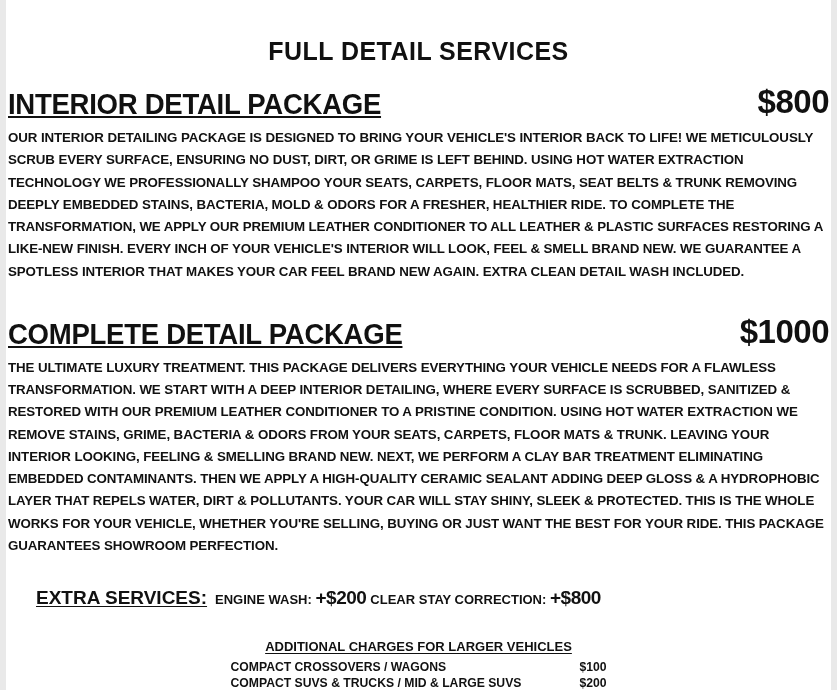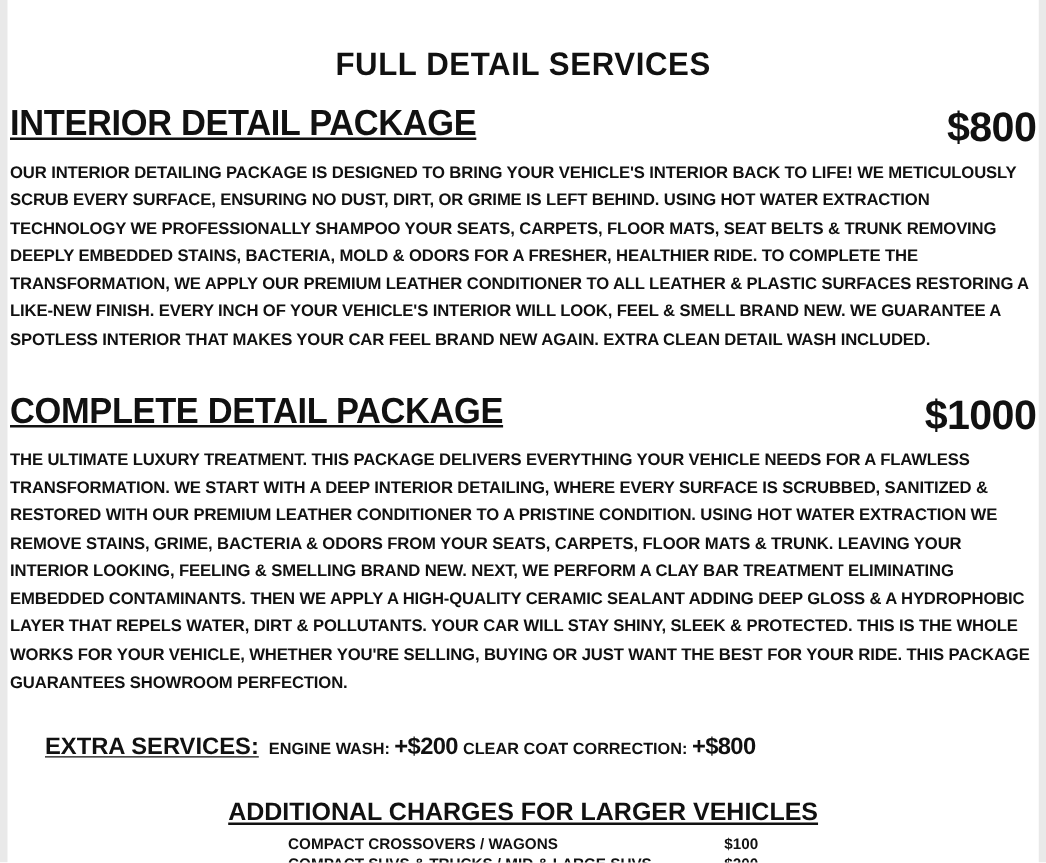--- a/index.html
+++ b/index.html
@@ -38,21 +38,21 @@
     font-size: 26px;
     font-weight: bold;
     letter-spacing: 0.5px;
     margin: 36px 0 16px 0;
     font-stretch: condensed;
     transform: scaleX(0.96);
   }
 
   .pkg-head {
     display: flex;
-    align-items: flex-start;
+    align-items: flex-end;
     justify-content: space-between;
     margin: 0 2px 6px 2px;
   }
   .pkg-name {
     font-size: 29px;
     font-weight: bold;
     letter-spacing: -0.3px;
     text-decoration: underline;
     text-underline-offset: 2px;
     transform: scaleX(0.95);
@@ -103,21 +103,21 @@
     font-size: 19px;
     letter-spacing: -0.5px;
     margin-top: 32px;
   }
 
   .addl {
     margin-top: 30px;
     text-align: center;
   }
   .addl-title {
-    font-size: 20px;
+    font-size: 13px;
     font-weight: bold;
     text-decoration: underline;
     text-underline-offset: 2px;
     margin-bottom: 5px;
   }
   .addl-table {
     margin: 0 auto;
     border-collapse: collapse;
     font-size: 12.2px;
     font-weight: bold;
@@ -158,21 +158,21 @@
   </div>
   <div class="pkg-body">THE ULTIMATE LUXURY TREATMENT. THIS PACKAGE DELIVERS EVERYTHING YOUR VEHICLE NEEDS FOR A FLAWLESS TRANSFORMATION. WE START WITH A DEEP INTERIOR DETAILING, WHERE EVERY SURFACE IS SCRUBBED, SANITIZED &amp; RESTORED WITH OUR PREMIUM LEATHER CONDITIONER TO A PRISTINE CONDITION. USING HOT WATER EXTRACTION WE REMOVE STAINS, GRIME, BACTERIA &amp; ODORS FROM YOUR SEATS, CARPETS, FLOOR MATS &amp; TRUNK. LEAVING YOUR INTERIOR LOOKING, FEELING &amp; SMELLING BRAND NEW. NEXT, WE PERFORM A CLAY BAR TREATMENT ELIMINATING EMBEDDED CONTAMINANTS. THEN WE APPLY A HIGH-QUALITY CERAMIC SEALANT ADDING DEEP GLOSS &amp; A HYDROPHOBIC LAYER THAT REPELS WATER, DIRT &amp; POLLUTANTS. YOUR CAR WILL STAY SHINY, SLEEK &amp; PROTECTED. THIS IS THE WHOLE WORKS FOR YOUR VEHICLE, WHETHER YOU'RE SELLING, BUYING OR JUST WANT THE BEST FOR YOUR RIDE. THIS PACKAGE GUARANTEES SHOWROOM PERFECTION.</div>
 
   <div class="extra-row">
     <div class="extra-title">EXTRA SERVICES:</div>
     <div class="extra-item">
       <span>ENGINE WASH:</span>
       <span class="amt">+$200</span>
     </div>
     <div class="extra-item">
-      <span>CLEAR COAT CORRECTION:</span>
+      <span>CLEAR STAY CORRECTION:</span>
       <span class="amt">+$800</span>
     </div>
   </div>
 
   <div class="addl">
     <div class="addl-title">ADDITIONAL CHARGES FOR LARGER VEHICLES</div>
     <table class="addl-table">
       <tbody>
         <tr>
           <td class="label">COMPACT CROSSOVERS / WAGONS</td>

